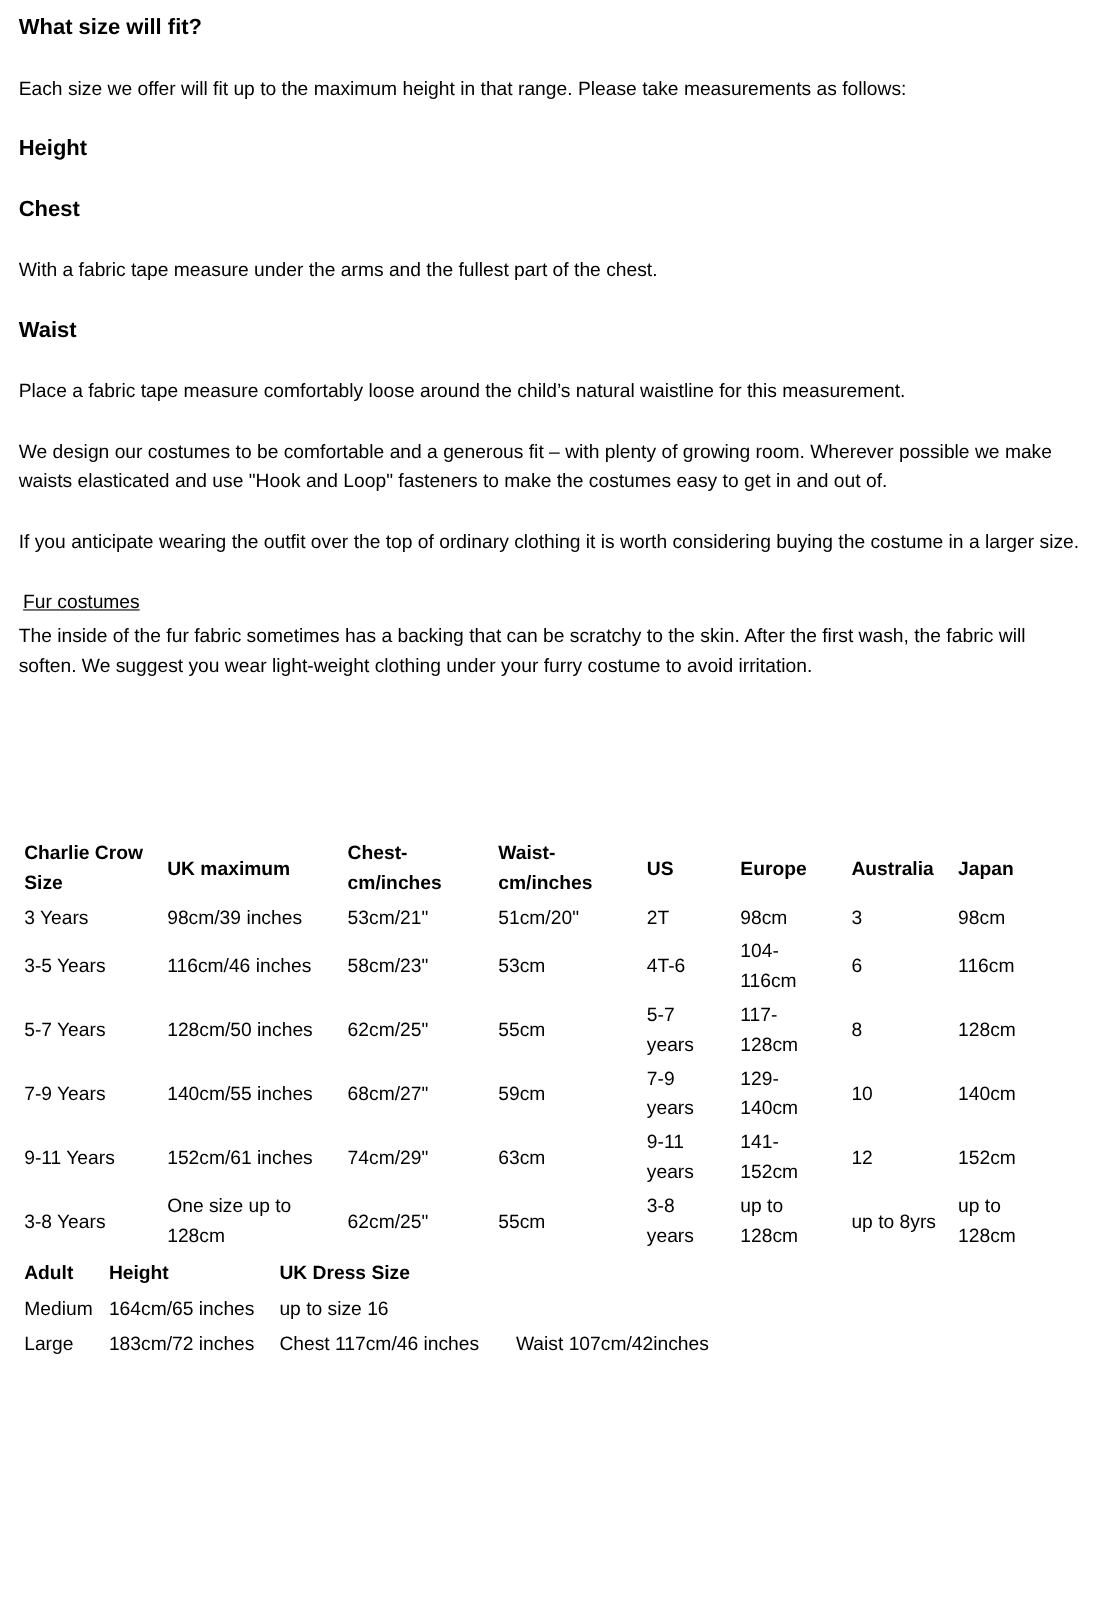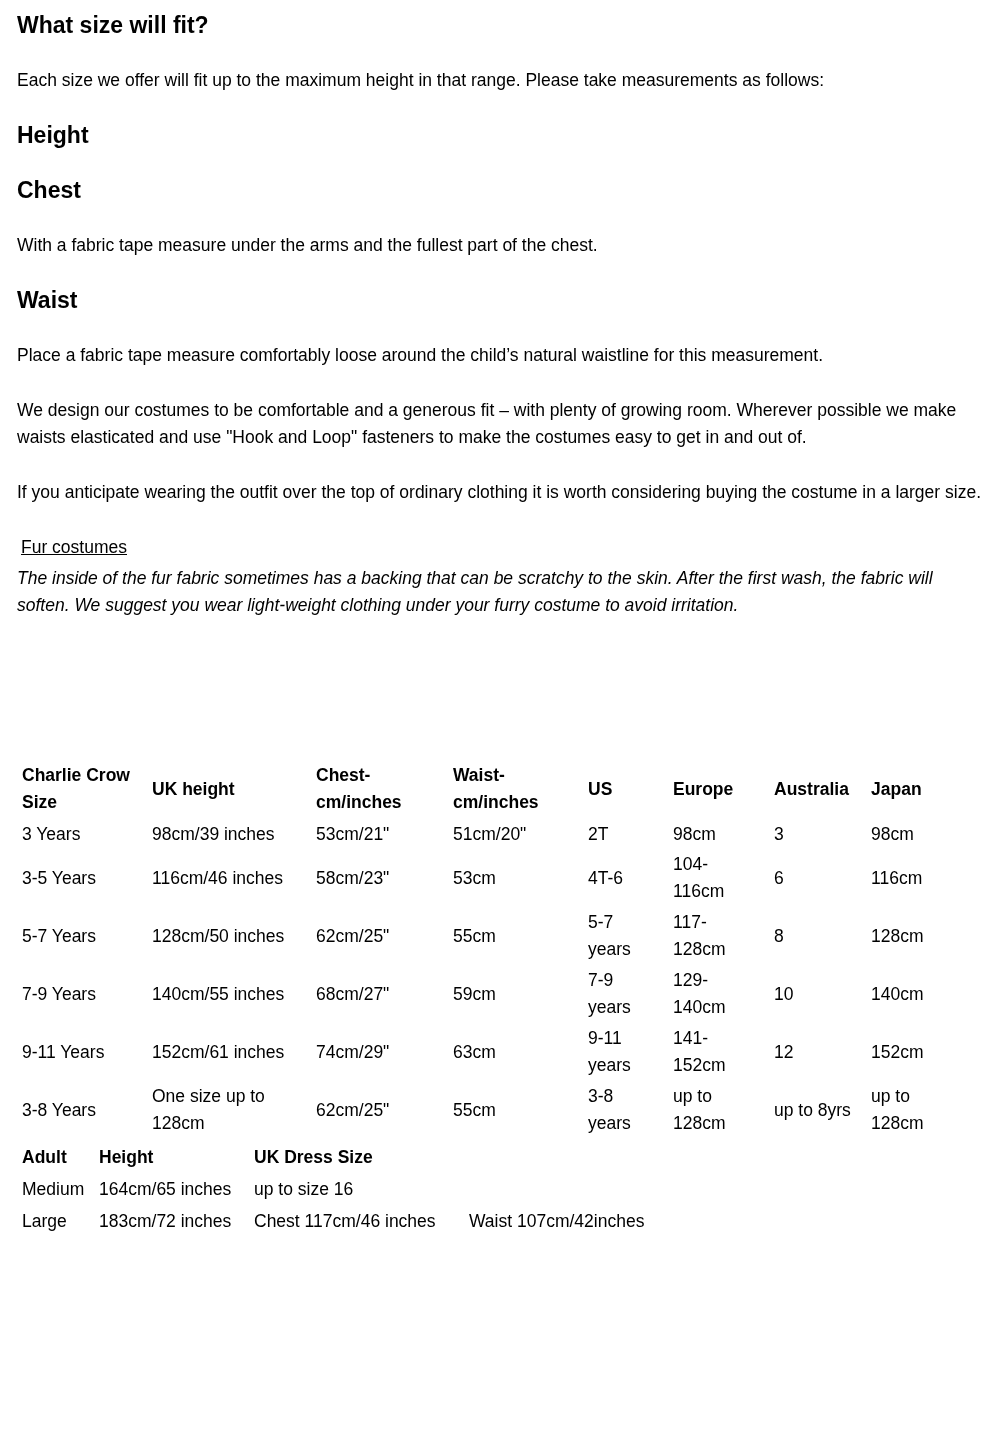--- a/index.html
+++ b/index.html
@@ -9,30 +9,30 @@
     height: 1452px;
     background: #ffffff;
     color: #000000;
     font-family: "Liberation Sans", "DejaVu Sans", sans-serif;
     font-size: 17.5px;
     line-height: 27px;
   }
   .page { padding: 12px 17px 0 17px; }
 
   .doc-title, .sec-heading {
-    font-size: 23px;
+    font-size: 20px;
     font-weight: bold;
     margin: 0 0 28px 0;
   }
   .para { margin: 0 0 28px 0; }
   .fur-heading {
     margin: 4px;
     text-decoration: underline;
   }
-  .fur-para { margin: 0 0 140px 0; font-style: italic; }
+  .fur-para { margin: 0 0 140px 0; }
 
   table {
     border-collapse: collapse;
     table-layout: fixed;
   }
   th, td {
     text-align: left;
     vertical-align: middle;
     padding: 0 0 0 5px;
     white-space: pre-line;
@@ -81,21 +81,21 @@
         <col style="width:135px">
       <col style="width:85px">
         <col style="width:101px">
         <col style="width:97px">
         <col style="width:117px">
     </colgroup>
     <thead>
       <tr>
           <th>Charlie Crow
 Size</th>
-          <th>UK height</th>
+          <th>UK maximum</th>
           <th>Chest-
 cm/inches</th>
           <th>Waist-
 cm/inches</th>
           <th>US</th>
           <th>Europe</th>
           <th>Australia</th>
           <th>Japan</th>
         </tr>
     </thead>

